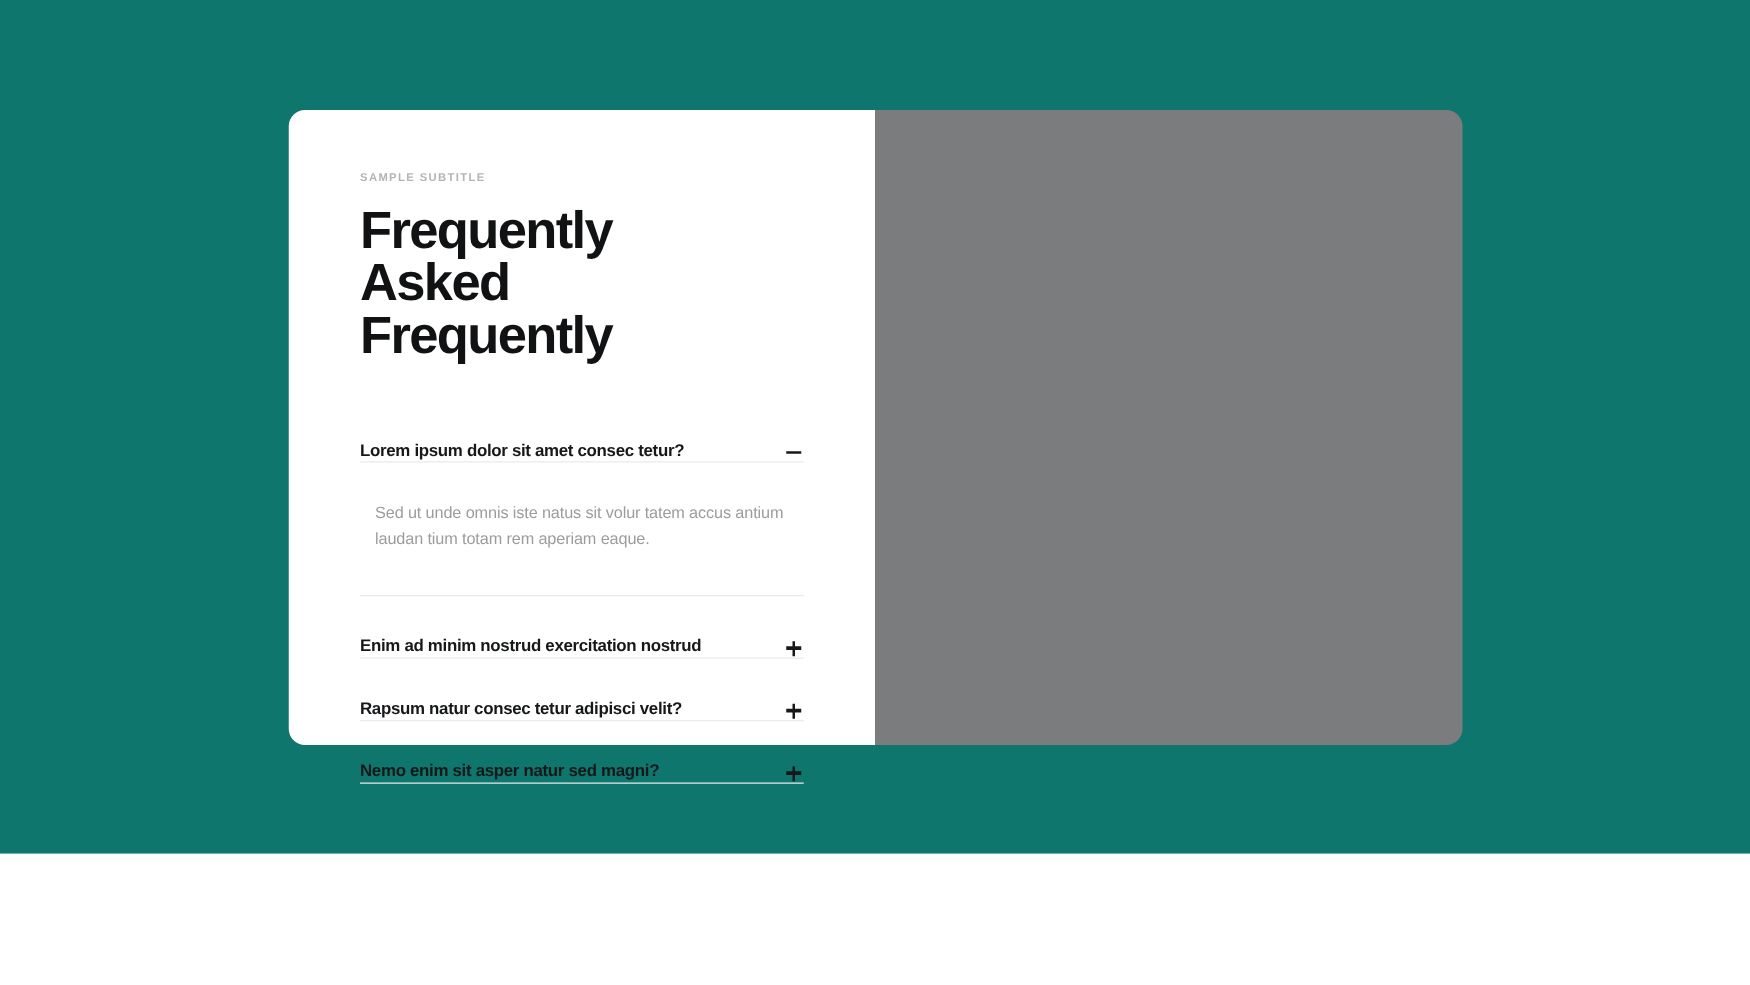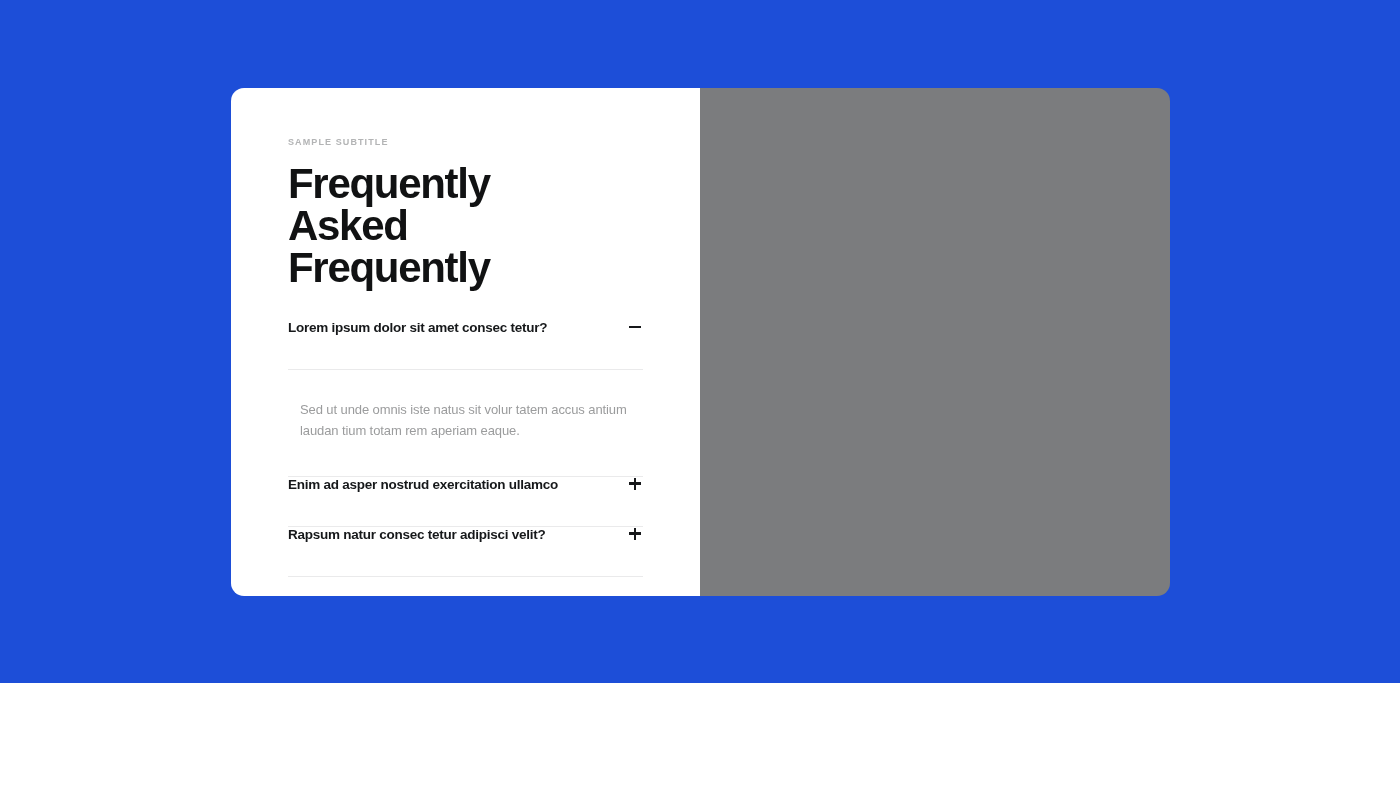--- a/index.html
+++ b/index.html
@@ -19,21 +19,21 @@
     position: relative;
     width: 1400px;
     height: 788px;
   }
   .section-faq {
     position: absolute;
     left: 0;
     top: 0;
     width: 1400px;
     height: 683px;
-    background: #1d4ed8;
+    background: #0f766e;
   }
   .section-below {
     position: absolute;
     left: 0;
     top: 683px;
     width: 1400px;
     height: 105px;
     background: #ffffff;
   }
 
@@ -85,21 +85,21 @@
   
   .accordion {
     margin-top: 31px;
     width: 355px;
   }
   .acc-item {
     width: 355px;
   }
   .acc-header {
     display: flex;
-    align-items: flex-start;
+    align-items: flex-end;
     justify-content: space-between;
     height: 49px;
     cursor: pointer;
   }
   .acc-question {
     font-size: 13.5px;
     font-weight: 700;
     letter-spacing: -0.25px;
     color: #16181a;
     line-height: 1.2;
@@ -171,40 +171,50 @@
             </div>
             <div class="acc-divider"></div>
             <div class="acc-panel">
               <p class="acc-answer">Sed ut unde omnis iste natus sit volur tatem accus antium laudan tium totam rem aperiam eaque.</p>
             </div>
             <div class="acc-divider"></div>
           </div>
 
           <div class="acc-item">
             <div class="acc-header">
-              <span class="acc-question">Enim ad asper nostrud exercitation ullamco</span>
+              <span class="acc-question">Enim ad minim nostrud exercitation nostrud</span>
               <span class="acc-toggle">
                 <span class="bar-h"></span>
                 <span class="bar-v"></span>
               </span>
             </div>
             <div class="acc-divider"></div>
           </div>
 
           <div class="acc-item">
             <div class="acc-header">
               <span class="acc-question">Rapsum natur consec tetur adipisci velit?</span>
               <span class="acc-toggle">
                 <span class="bar-h"></span>
                 <span class="bar-v"></span>
               </span>
             </div>
             <div class="acc-divider"></div>
           </div>
 
+          <div class="acc-item">
+            <div class="acc-header">
+              <span class="acc-question">Nemo enim sit asper natur sed magni?</span>
+              <span class="acc-toggle">
+                <span class="bar-h"></span>
+                <span class="bar-v"></span>
+              </span>
+            </div>
+            <div class="acc-divider"></div>
+          </div>
 
         </div>
       </div>
 
       <div class="faq-card-right"></div>
 
     </div>
   </div>
 
   <div class="section-below"></div>

